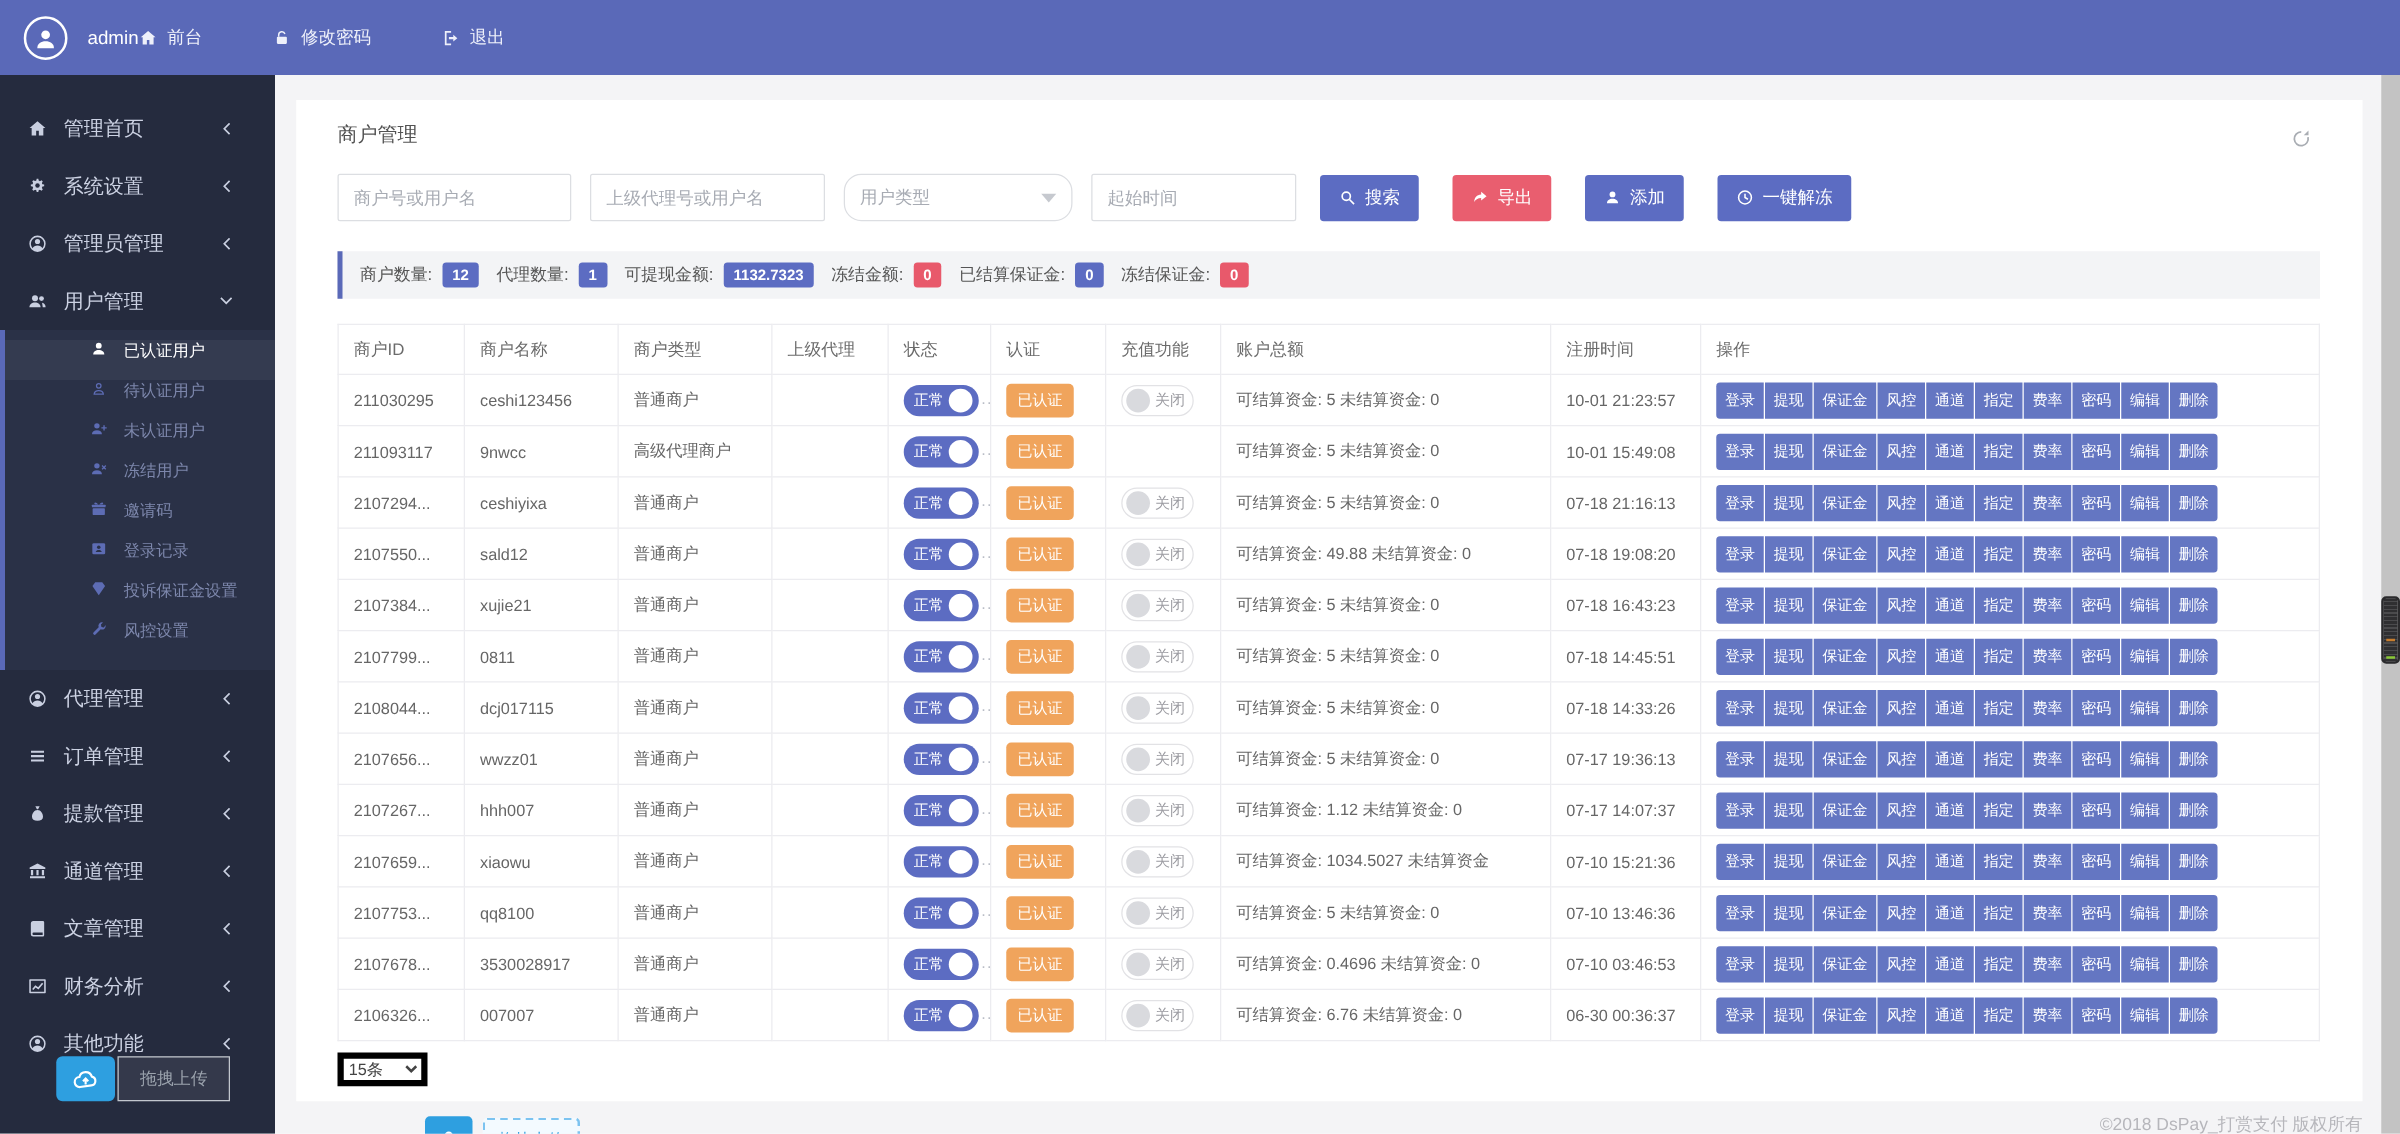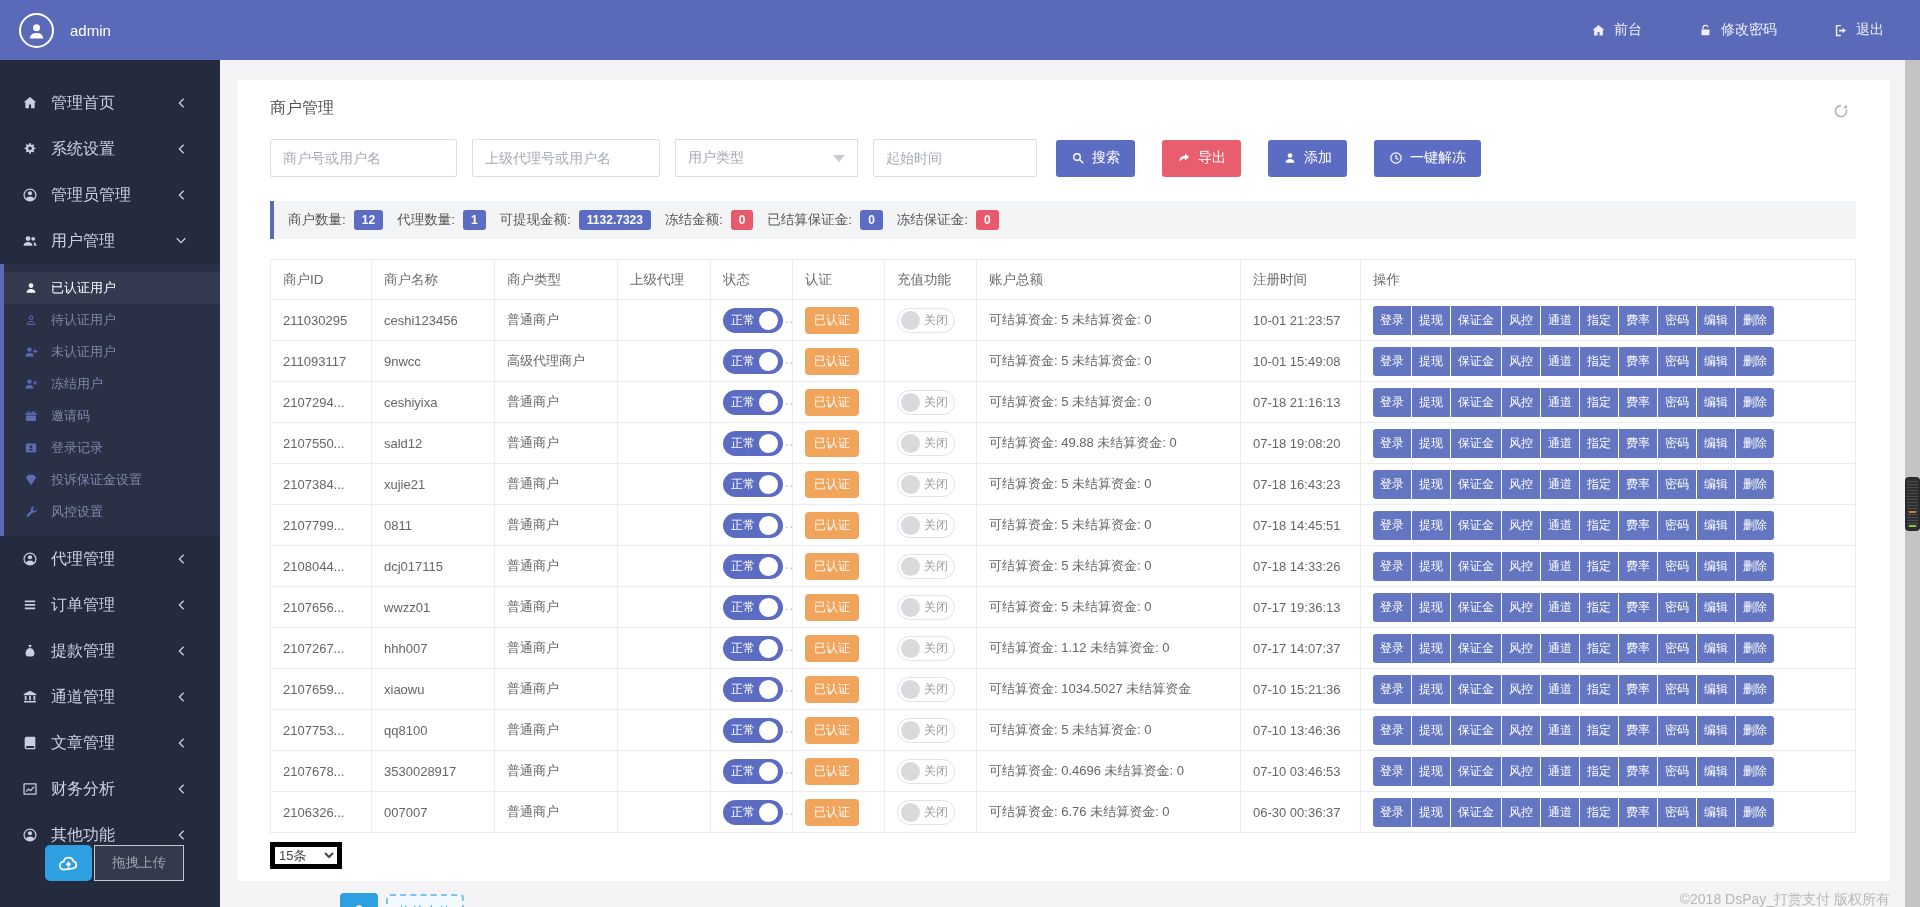--- a/index.html
+++ b/index.html
@@ -1,51 +1,51 @@
 <!DOCTYPE html>
 <html><head>
 <meta charset="utf-8">
 <style>
 *{margin:0;padding:0;box-sizing:border-box}
 html,body{width:1920px;height:907px;overflow:hidden}
 body{font-family:"Liberation Sans","DejaVu Sans",sans-serif;background:#f4f4f6;position:relative}
 .icon{display:inline-block;line-height:0}
 .icon svg{width:100%;height:100%;fill:currentColor}
 
-.topbar{position:absolute;top:0;left:0;width:1920px;height:60px;background:#5a69b8;display:flex;justify-content:space-between;align-items:center;z-index:6}
+.topbar{position:absolute;top:0;left:0;width:1920px;height:60px;background:#5a69b8;display:flex;justify-content:flex-start;align-items:center;z-index:6}
 .topbar-left{display:flex;align-items:center;padding-left:19px}
 .avatar{width:35px;height:35px;border-radius:50%;border:2px solid #fff;display:flex;align-items:center;justify-content:center;color:#fff;cursor:pointer}
 .avatar .icon{width:21px;height:21px;margin-top:3px}
 .username{color:#fff;font-size:15px;margin-left:16px}
 .topbar-right{display:flex;align-items:center;gap:56px;padding-right:36px}
 .topnav-item{display:flex;align-items:center;gap:8px;color:#eef0fa;font-size:14px;cursor:pointer;text-decoration:none}
 .topnav-item .icon{width:15px;height:15px}
 
 .sidebar{position:absolute;top:60px;left:0;width:220px;height:847px;background:#252b3e;padding-top:20px;z-index:5}
 .sb-item{height:46px;display:flex;align-items:center;padding:0 18px 0 22px;color:#ccd2e3;font-size:16px;cursor:pointer}
 .sb-item .icon{width:16px;height:16px;margin-right:13px;color:#c9cfe0}
 .sb-item .label{flex:1}
 .chev{width:12px;height:12px;color:#8f97b5}
 .submenu{background:#2a3147;border-left:4px solid #5a69b8;padding:8px 0}
-.sub-item{height:32px;display:flex;align-items:center;padding-left:20px;color:#7d87ac;font-size:13px;cursor:pointer}
+.sub-item{height:32px;display:flex;align-items:flex-start;padding-left:68px;color:#7d87ac;font-size:13px;cursor:pointer}
 .sub-item .icon{width:14px;height:14px;margin-right:13px;color:#5d6cb4}
 .sub-item.active{color:#fff;background:rgba(255,255,255,.05)}
 .sub-item.active .icon{color:#fff}
 .sidebar .hole{fill:#252b3e}
 .submenu .hole{fill:#2a3147}
 
 .main{position:absolute;left:220px;top:60px;width:1685px;height:847px;padding:20px 0 0 17px}
 .card{background:#fff;width:1653px;min-height:770px;padding:18px 34px 12px 33px;position:relative}
 .page-title{font-size:16px;color:#525252;font-weight:500}
 .refresh-btn{position:absolute;top:22px;right:40px;width:18px;height:18px;color:#a9adb3;cursor:pointer}
 .filters{display:flex;align-items:center;margin-top:20px}
 .f-input{height:38px;border:1px solid #dcdee2;border-radius:2px;padding:0 12px;font-size:14px;color:#555;background:#fff;outline:none}
 .f-input::placeholder{color:#a7abb3}
 .w1{width:187px}.w2{width:188px;margin-left:15px}.w4{width:164px;margin-left:15px}
-.f-select{width:183px;height:38px;border:1px solid #dcdee2;border-radius:0;margin-left:15px;display:flex;align-items:center;justify-content:space-between;padding:0 12px;color:#a7abb3;font-size:14px;cursor:pointer;background:#fff}
+.f-select{width:183px;height:38px;border:1px solid #dcdee2;border-radius:14px;margin-left:15px;display:flex;align-items:center;justify-content:space-between;padding:0 12px;color:#a7abb3;font-size:14px;cursor:pointer;background:#fff}
 .caret{width:0;height:0;border-left:6px solid transparent;border-right:6px solid transparent;border-top:7px solid #c6c9cf}
 .btn{height:37px;border:none;border-radius:3px;color:#fff;font-size:14px;display:inline-flex;align-items:center;gap:7px;padding:0 15px;cursor:pointer}
 .btn .icon{width:14px;height:14px}
 .btn-search{background:#5c6cc2;margin-left:19px}
 .btn-export{background:#e95e6f;margin-left:27px}
 .btn-add{background:#5c6cc2;margin-left:27px}
 .btn-unfreeze{background:#5c6cc2;margin-left:27px}
 
 .stats{margin-top:24px;height:38px;background:#f3f4f6;border-left:4px solid #5a69b8;display:flex;align-items:center;padding-left:14px;font-size:13.5px;color:#555}
 .stat-label{margin-left:14px}

